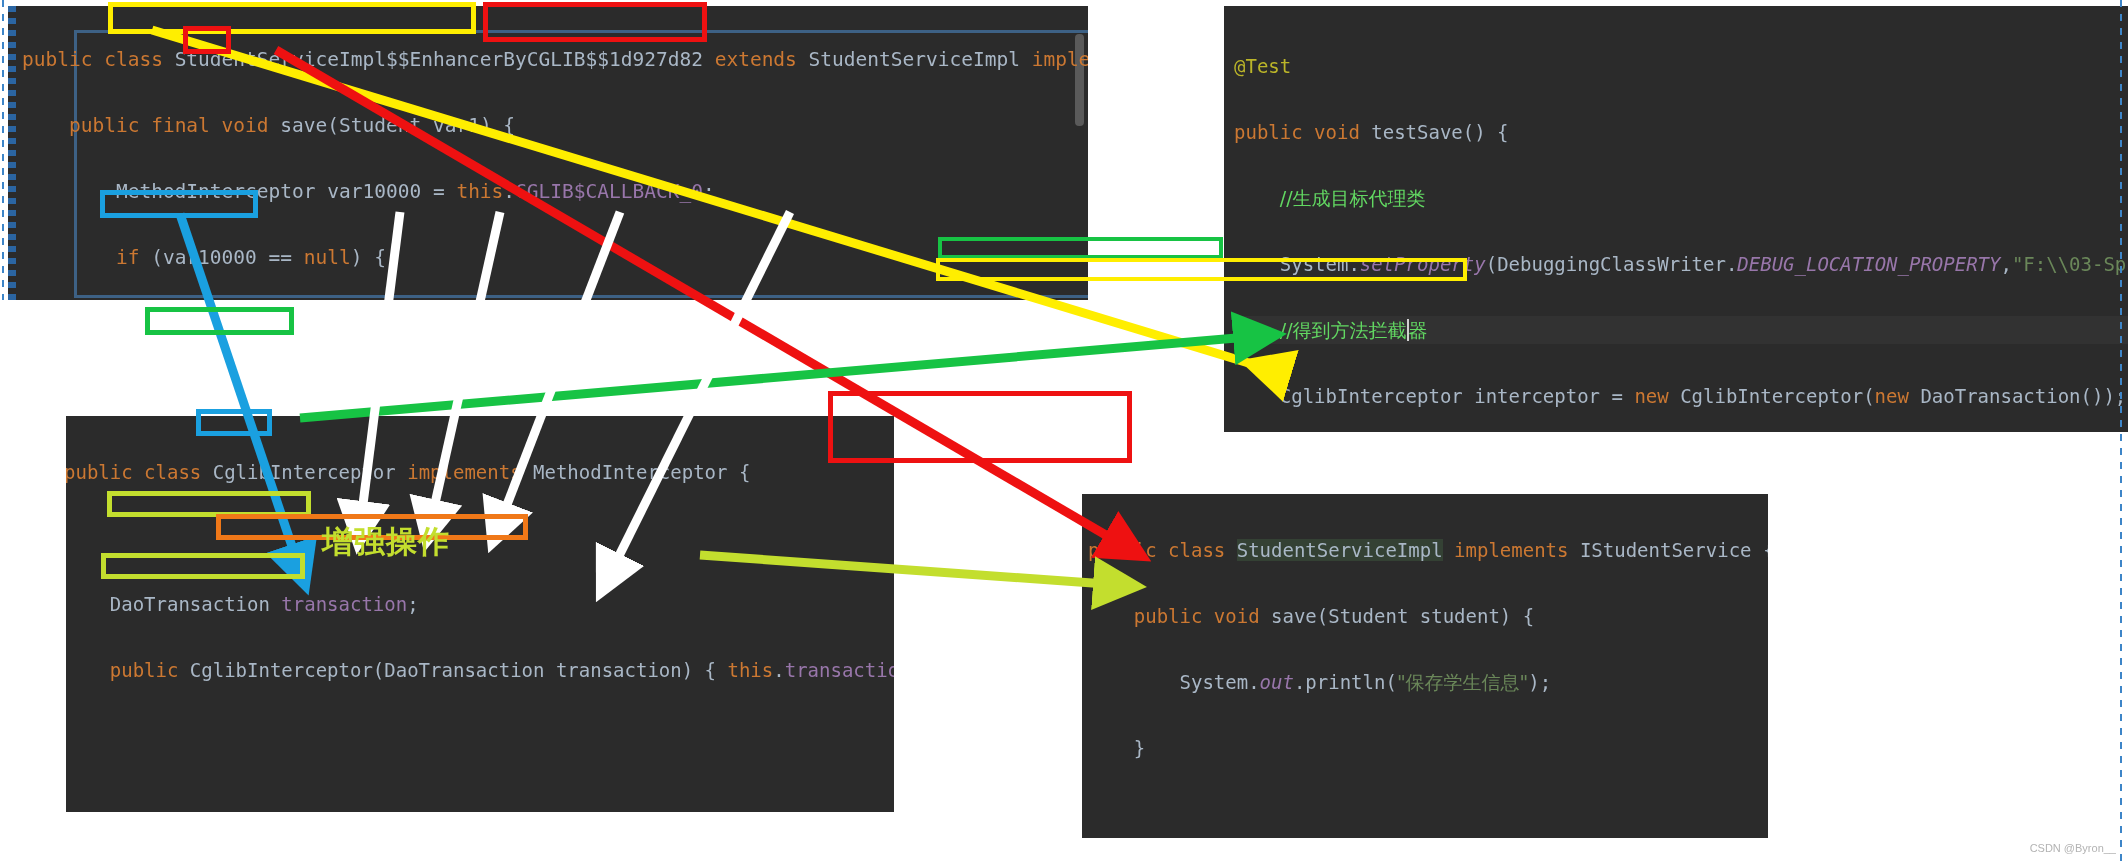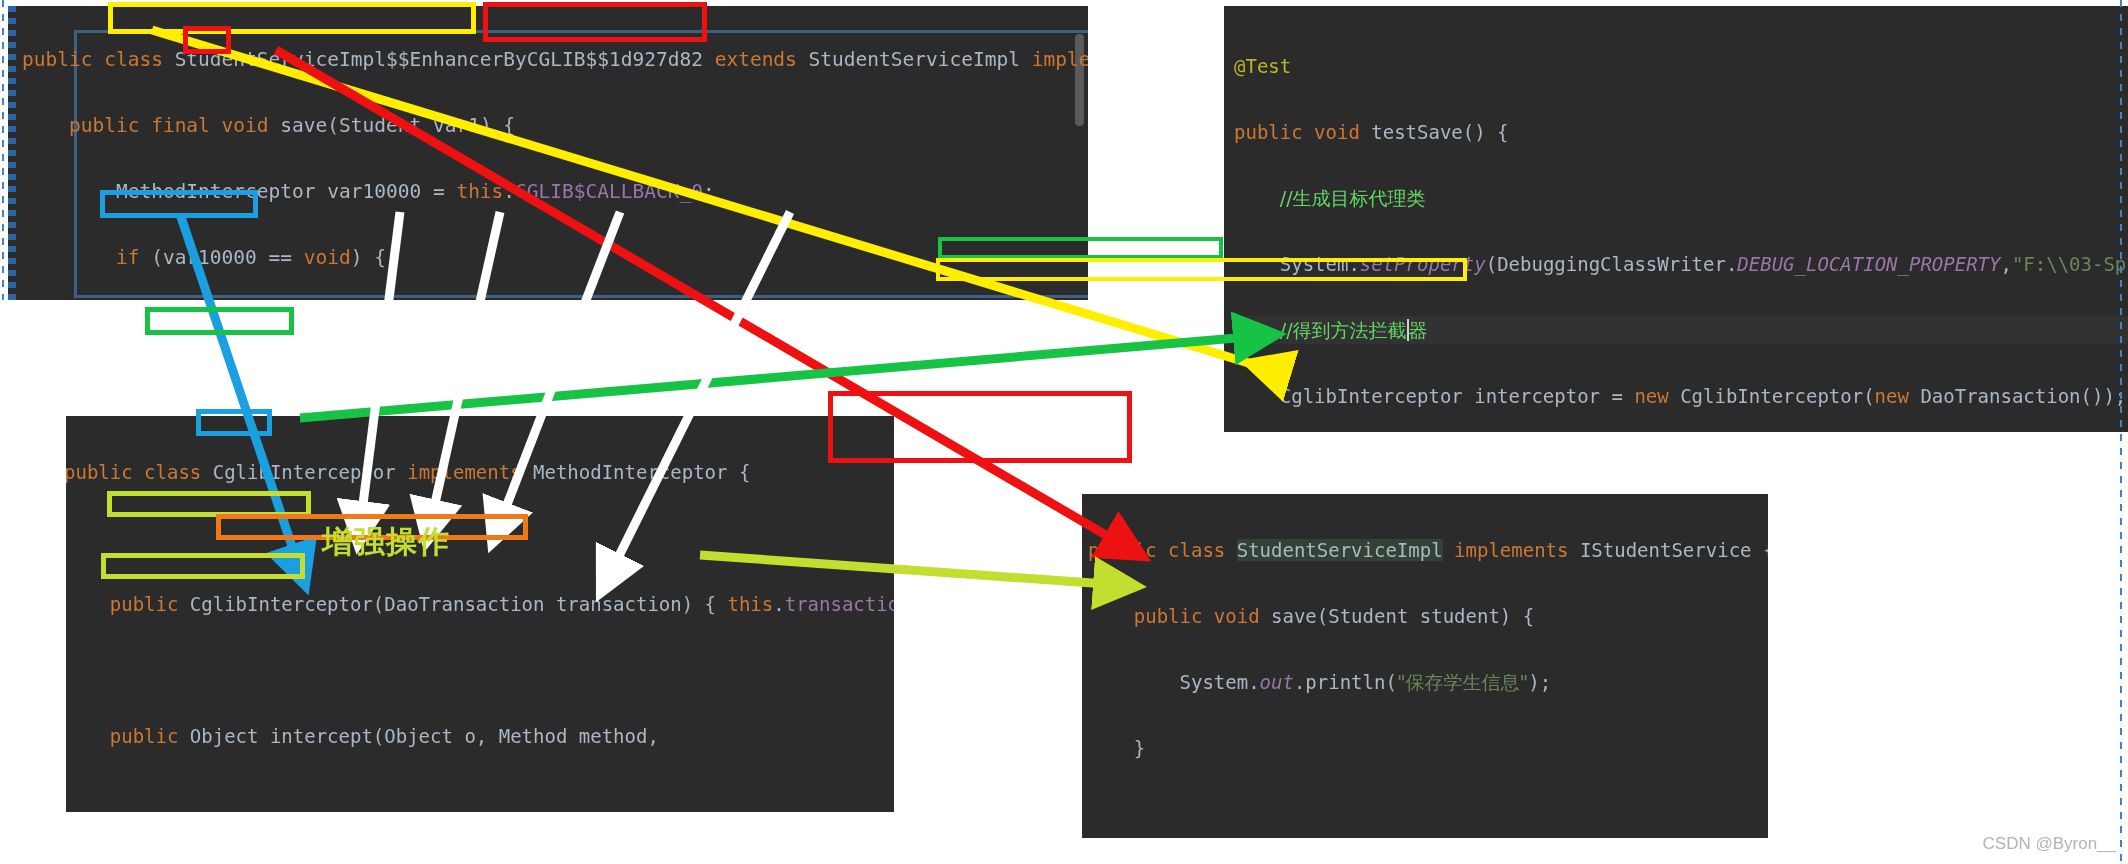--- a/index.html
+++ b/index.html
@@ -79,21 +79,21 @@
   .zqlabel {
     position:absolute; z-index:7;
     font-family: "DejaVu Sans", sans-serif;
     font-weight: bold;
     color: #c3de2e;
     font-size: 31px;
     letter-spacing: 1px;
   }
   .watermark {
     position:absolute; right:12px; bottom:10px; z-index:9;
-    color:#b3b3b3; font-size:17px;
+    color:#b3b3b3; font-size:11px;
     font-family:"Liberation Sans", sans-serif;
   }
   .dashline-r {
     position:absolute; right:6px; top:0; width:2px; height:864px;
     background: repeating-linear-gradient(to bottom,#3d85c8 0 7px, transparent 7px 14px);
     z-index: 8;
   }
   .dashline-l {
     position:absolute; left:2px; top:0; width:2px; height:300px;
     background: repeating-linear-gradient(to bottom,#3d85c8 0 7px, transparent 7px 14px);
@@ -112,21 +112,21 @@
     <div class="gutter-stripe"></div>
     <div class="p1-topbar"></div>
     <div class="p1-leftbar"></div>
     <div class="p1-botbar"></div>
     <div class="scrollbar"></div>
 
     <div style="position:absolute;left:14px;top:2px;">
       <span class="ln"><span class="kw">public class </span><span class="txt">StudentServiceImpl$$EnhancerByCGLIB$$1d927d82 </span><span class="kw">extends </span><span class="txt">StudentServiceImpl </span><span class="kw">implements </span></span>
       <span class="ln"><span class="txt">    </span><span class="kw">public final void </span><span class="txt">save(Student var1) {</span></span>
       <span class="ln"><span class="txt">        MethodInterceptor var10000 = </span><span class="kw">this</span><span class="txt">.</span><span class="fld">CGLIB$CALLBACK_0</span><span class="txt">;</span></span>
-      <span class="ln"><span class="txt">        </span><span class="kw">if </span><span class="txt">(var10000 == </span><span class="kw">void</span><span class="txt">) {</span></span>
+      <span class="ln"><span class="txt">        </span><span class="kw">if </span><span class="txt">(var10000 == </span><span class="kw">null</span><span class="txt">) {</span></span>
       
       
       
       
       
       
       
       
       
       
@@ -149,23 +149,23 @@
       
       
       
     </div>
   </div>
 
   <div class="panel p3">
     <div style="position:absolute;left:-2px;top:4px;">
       <span class="ln"><span class="kw">public class </span><span class="txt">CglibInterceptor </span><span class="kw">implements </span><span class="txt">MethodInterceptor {</span></span>
       <span class="ln"><span class="txt"> </span></span>
+      <span class="ln"><span class="txt">    DaoTransaction </span><span class="fld">transaction</span><span class="txt">;</span></span>
       <span class="ln"><span class="txt">    </span><span class="kw">public </span><span class="txt">CglibInterceptor(DaoTransaction transaction) { </span><span class="kw">this</span><span class="txt">.</span><span class="fld">transaction</span></span>
       <span class="ln"><span class="txt"> </span></span>
-      <span class="ln"><span class="txt">    </span><span class="kw">public </span><span class="txt">Object intercept(Object o, Method method,</span></span>
       
       
       
       
       
       
       
       
     </div>
   </div>

